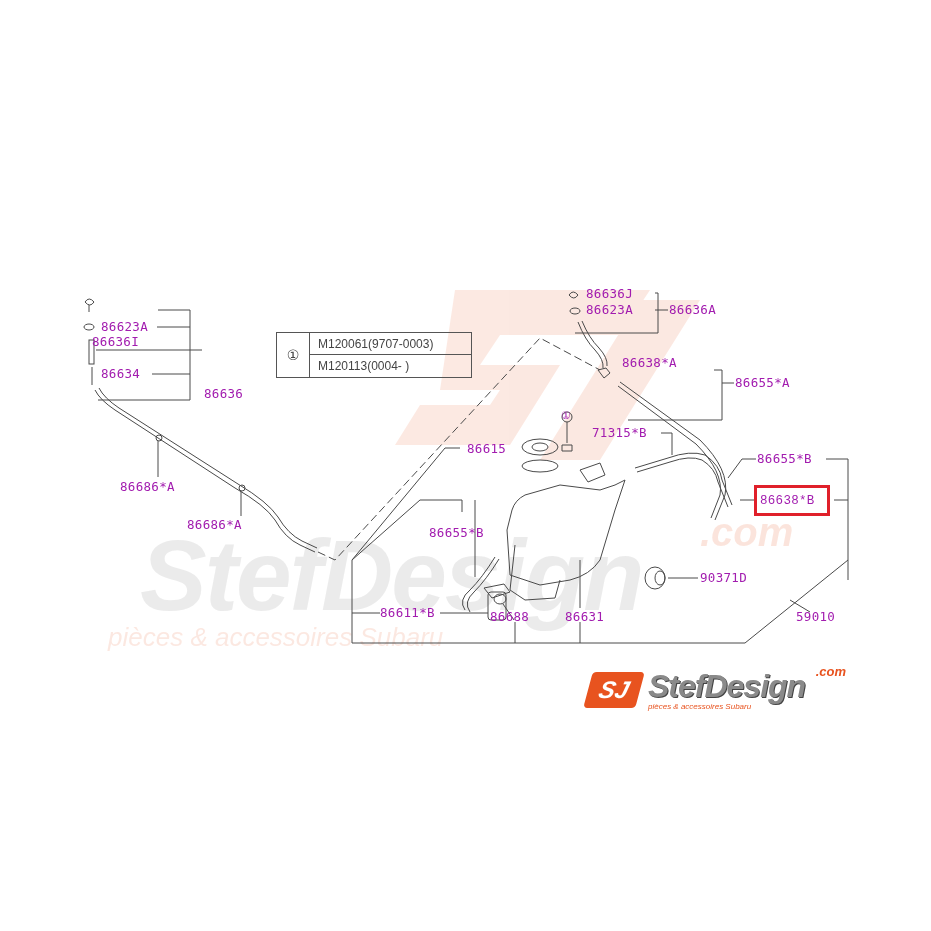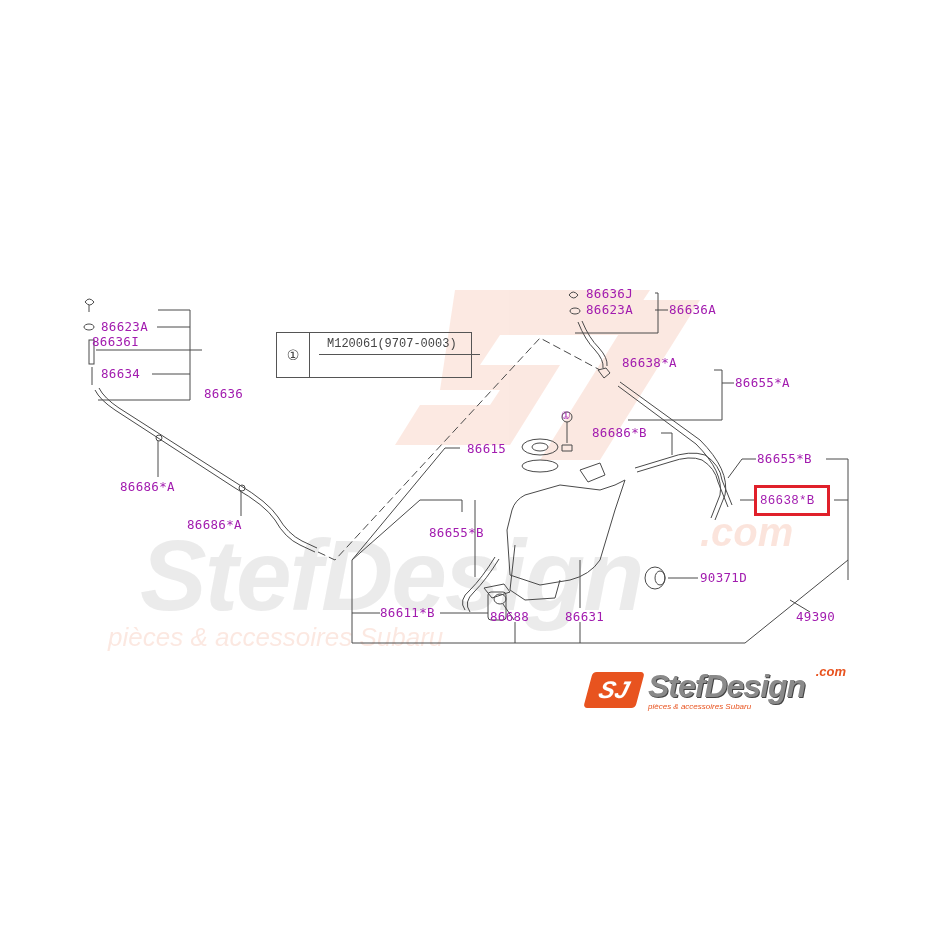--- a/index.html
+++ b/index.html
@@ -1,21 +1,21 @@
 <!DOCTYPE html>
 <html><head>
 <meta charset="utf-8">
 <style>
   html,body{margin:0;padding:0;background:#ffffff;}
   body{width:931px;height:931px;position:relative;overflow:hidden;font-family:"DejaVu Sans Mono","Liberation Mono",monospace;}
   svg{position:absolute;left:0;top:0;}
   .lbl{position:absolute;font-family:"DejaVu Sans Mono","Liberation Mono",monospace;font-size:12.5px;color:#a21caf;white-space:nowrap;letter-spacing:0.3px;line-height:14px;}
   .tbl{position:absolute;left:276px;top:332px;width:196px;height:46px;border:1px solid #555;box-sizing:border-box;}
   .tbl .num{position:absolute;left:0;top:0;width:32px;height:44px;border-right:1px solid #555;display:flex;align-items:center;justify-content:center;font-size:14px;color:#444;font-family:"DejaVu Sans",sans-serif;}
-  .tbl .row{position:absolute;left:42px;width:161px;height:22px;font-size:12px;color:#444;padding-left:8px;line-height:22px;box-sizing:border-box;font-family:Liberation Mono, monospace;}
+  .tbl .row{position:absolute;left:33px;width:161px;height:22px;font-size:12px;color:#444;padding-left:8px;line-height:22px;box-sizing:border-box;font-family:Liberation Sans, sans-serif;}
   .tbl .r1{top:0;border-bottom:1px solid #555;}
   .tbl .r2{top:22px;}
   .hl{position:absolute;left:754px;top:485px;width:76px;height:31px;border:3px solid #e0202a;box-sizing:border-box;}
   .wm-text{position:absolute;font-family:"Liberation Sans",sans-serif;font-style:italic;font-weight:bold;white-space:nowrap;}
   .logo{position:absolute;left:588px;top:668px;width:260px;height:48px;}
   .logo-badge{position:absolute;left:0;top:4px;width:52px;height:36px;background:#e8531f;transform:skewX(-15deg);border-radius:4px;color:#fff;font-family:"Liberation Sans",sans-serif;font-weight:bold;font-style:italic;font-size:24px;line-height:36px;text-align:center;}
   .logo-name{position:absolute;left:60px;top:0;font-family:"Liberation Sans",sans-serif;font-weight:bold;font-style:italic;font-size:32px;color:#8a8a8a;letter-spacing:-1px;text-shadow:1px 1px 0 #444;}
   .logo-com{position:absolute;right:2px;top:-4px;font-family:"Liberation Sans",sans-serif;font-weight:bold;font-style:italic;font-size:13px;color:#e8531f;}
   .logo-sub{position:absolute;left:60px;top:34px;font-family:"Liberation Sans",sans-serif;font-style:italic;font-size:8px;color:#e8531f;}
 </style>
@@ -126,37 +126,38 @@
 <div class="lbl" style="left:204px;top:343px;margin-top:44px;">86636</div>
 <div class="lbl" style="left:101px;top:367px;">86634</div>
 <div class="lbl" style="left:120px;top:480px;">86686*A</div>
 <div class="lbl" style="left:187px;top:518px;">86686*A</div>
 
 <div class="lbl" style="left:586px;top:287px;">86636J</div>
 <div class="lbl" style="left:586px;top:303px;">86623A</div>
 <div class="lbl" style="left:669px;top:303px;">86636A</div>
 <div class="lbl" style="left:622px;top:356px;">86638*A</div>
 <div class="lbl" style="left:735px;top:376px;">86655*A</div>
-<div class="lbl" style="left:592px;top:426px;">86686*B</div>
+<div class="lbl" style="left:592px;top:426px;">71315*B</div>
 <div class="lbl" style="left:757px;top:452px;">86655*B</div>
 <div class="lbl" style="left:760px;top:494px;font-family:Liberation Mono, monospace;">86638*B</div>
 <div class="hl"></div>
 
 <div class="lbl" style="left:467px;top:442px;">86615</div>
 <div class="circ lbl" style="left:561px;top:409px;font-size:11px;">①</div>
 <div class="lbl" style="left:429px;top:526px;">86655*B</div>
 <div class="lbl" style="left:380px;top:606px;">86611*B</div>
 <div class="lbl" style="left:490px;top:610px;">86688</div>
 <div class="lbl" style="left:565px;top:610px;">86631</div>
 <div class="lbl" style="left:700px;top:571px;">90371D</div>
-<div class="lbl" style="left:796px;top:610px;">49390</div>
+<div class="lbl" style="left:796px;top:610px;">59010</div>
 
 <div class="tbl">
   <div class="num">①</div>
   <div class="row r1">M120061(9707-0003)</div>
+  <div class="row r2">M120113(0004-     )</div>
 </div>
 
 <div class="logo">
   <div class="logo-badge">SJ</div>
   <div class="logo-name">StefDesign</div>
   <div class="logo-com">.com</div>
   <div class="logo-sub">pièces &amp; accessoires Subaru</div>
 </div>
 
 </body></html>

